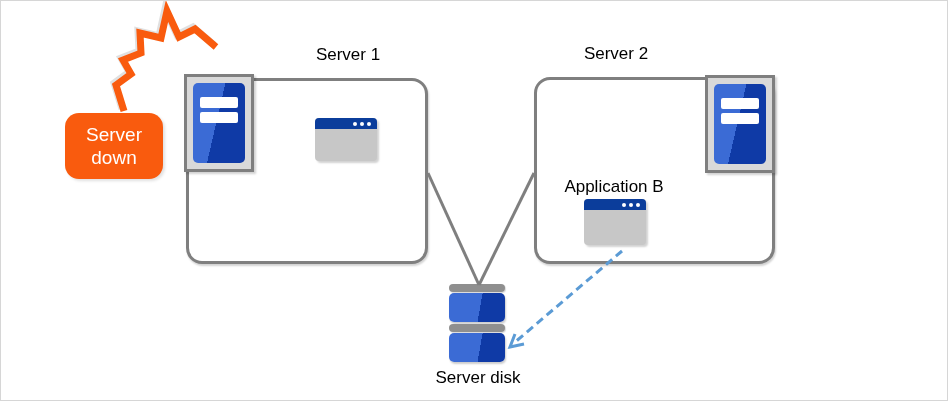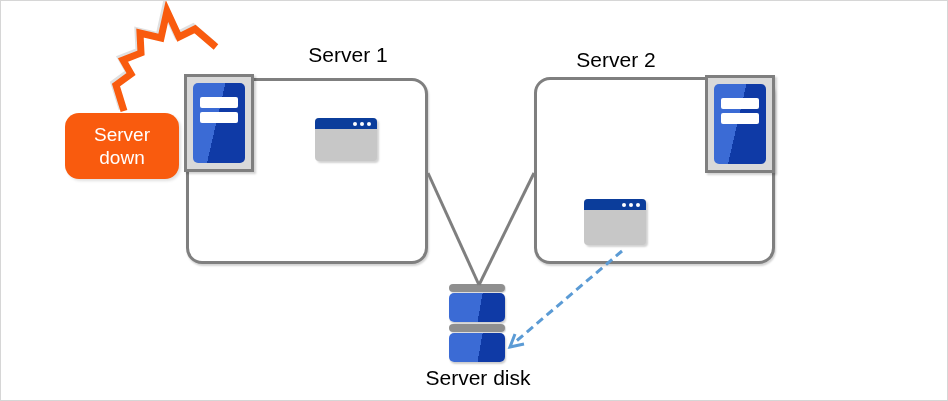--- a/index.html
+++ b/index.html
@@ -7,29 +7,29 @@
   .canvas{position:relative;width:948px;height:401px;background:#fff;
           border:1px solid var(--canvas-border,#d6d6d6);box-sizing:border-box;overflow:hidden;}
 
   
   .box{position:absolute;border:3px solid var(--box-border,#7f7f7f);border-radius:16px;
        background:#fff;box-sizing:border-box;box-shadow:1px 2px 2px rgba(0,0,0,0.18);}
   .box1{left:185px;top:77px;width:242px;height:186px;}
   .box2{left:533px;top:76px;width:241px;height:187px;}
 
   
-  .lbl{position:absolute;text-align:center;font-size:21px;line-height:20px;white-space:nowrap;}
+  .lbl{position:absolute;text-align:center;font-size:17px;line-height:20px;white-space:nowrap;}
   .t1{left:287px;top:44px;width:120px;}
-  .t2{left:555px;top:49px;width:120px;}
+  .t2{left:555px;top:43px;width:120px;}
   .a1{left:280px;top:90px;width:130px;}
   .a2{left:547px;top:176px;width:132px;}
   .dl{left:412px;top:367px;width:130px;}
 
   
-  .badge{position:absolute;left:64px;top:112px;width:114px;height:66px;border-radius:14px;
+  .badge{position:absolute;left:64px;top:112px;width:98px;height:66px;border-radius:14px;
          background:var(--orange,#f95b0e);display:flex;align-items:center;justify-content:center;
          box-shadow:2px 2px 3px rgba(0,0,0,0.12);}
   .badge span{color:#fff;font-size:19px;line-height:23px;text-align:center;display:block;width:80px;}
 
   
   .tower-frame{position:absolute;width:70px;height:98px;background:var(--icon-frame-fill,#d9d9d9);
                border:3px solid var(--box-border,#7f7f7f);box-sizing:border-box;
                box-shadow:2px 2px 2px rgba(0,0,0,0.18);}
   .f1{left:183px;top:73px;}
   .f2{left:704px;top:74px;}
@@ -82,20 +82,21 @@
   </div>
 
   <div class="lbl t2">Server 2</div>
   <div class="box box2"></div>
   <div class="tower-frame f2">
     <div class="tower">
       <div class="slot s1"></div>
       <div class="slot s2"></div>
     </div>
   </div>
+  <div class="lbl a2">Application B</div>
   <div class="window w2">
     <div class="titlebar">
       <span class="dot"></span>
       <span class="dot"></span>
       <span class="dot"></span>
     </div>
   </div>
 
   <div class="disk">
     <div class="disk-bar"></div>

